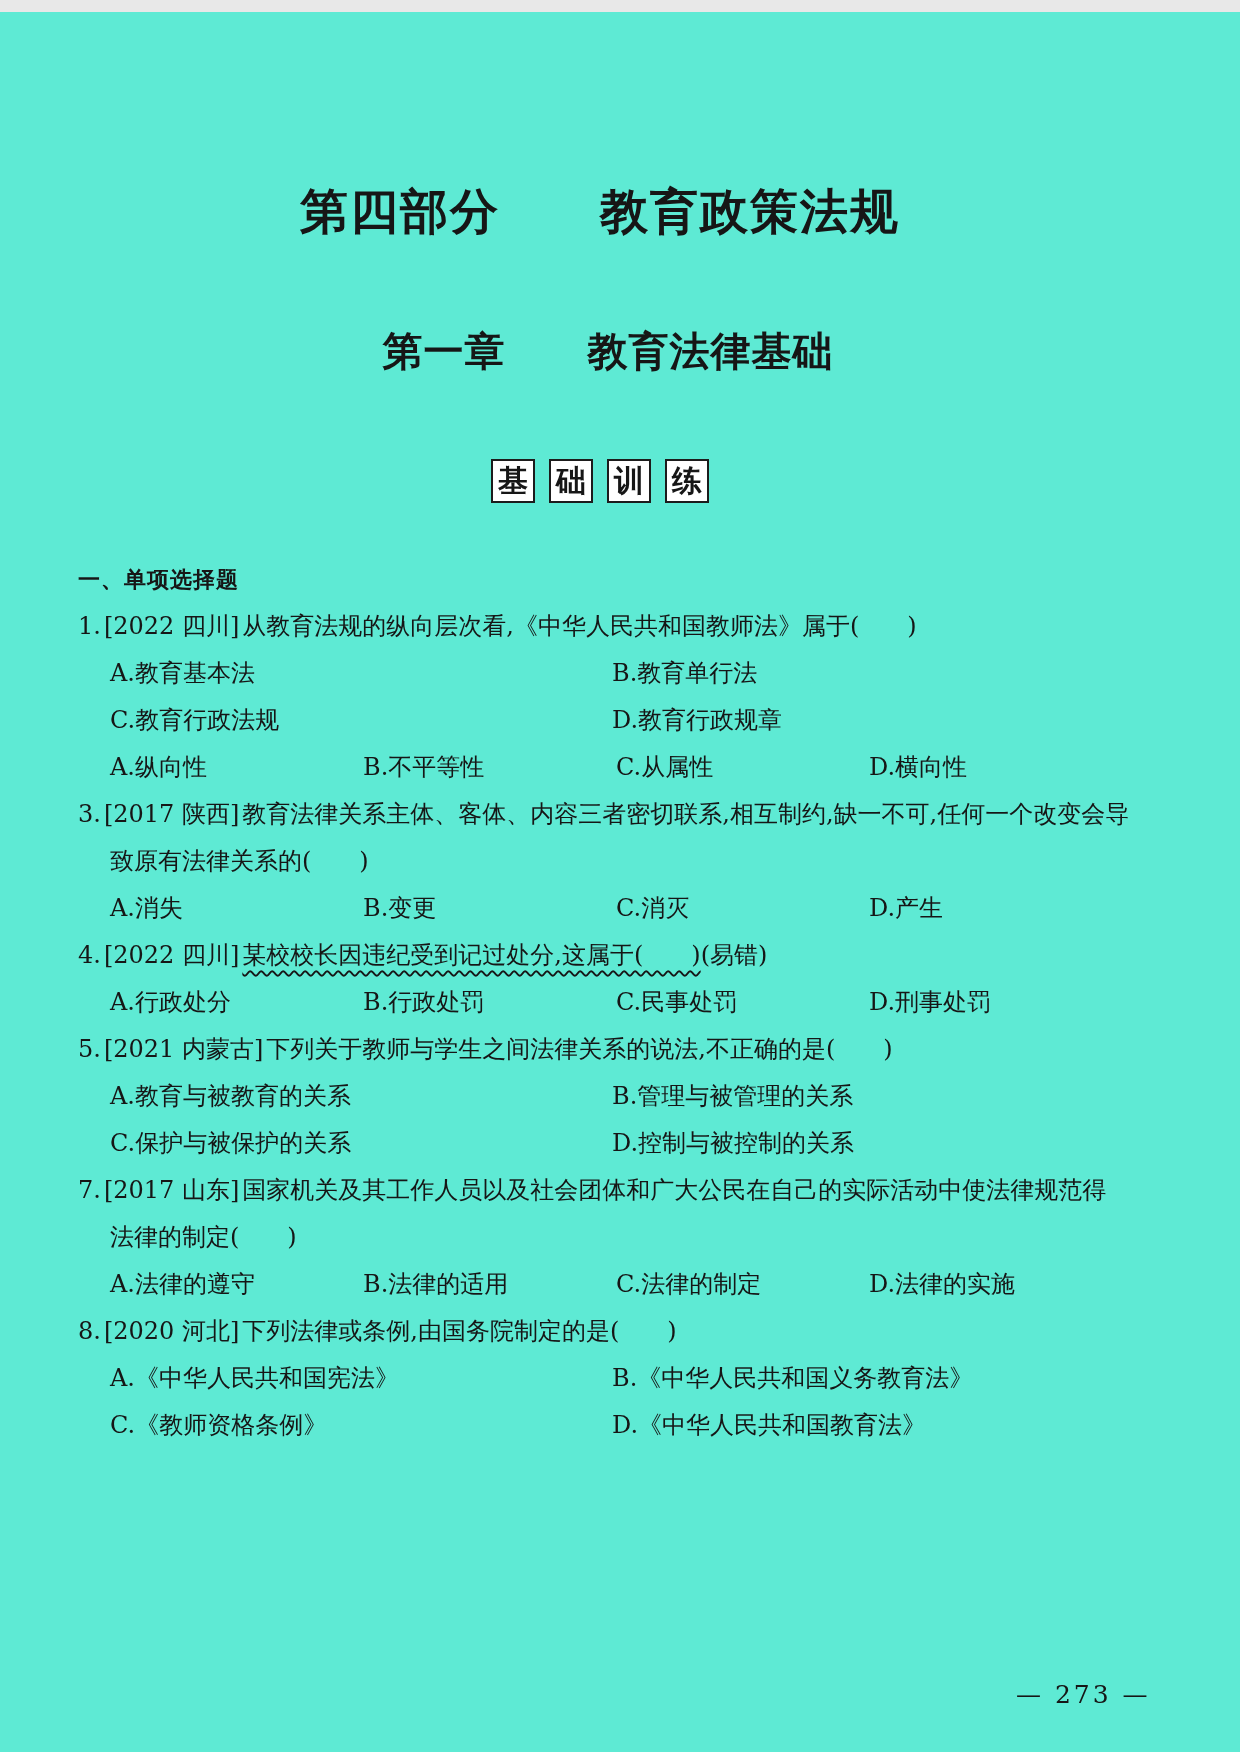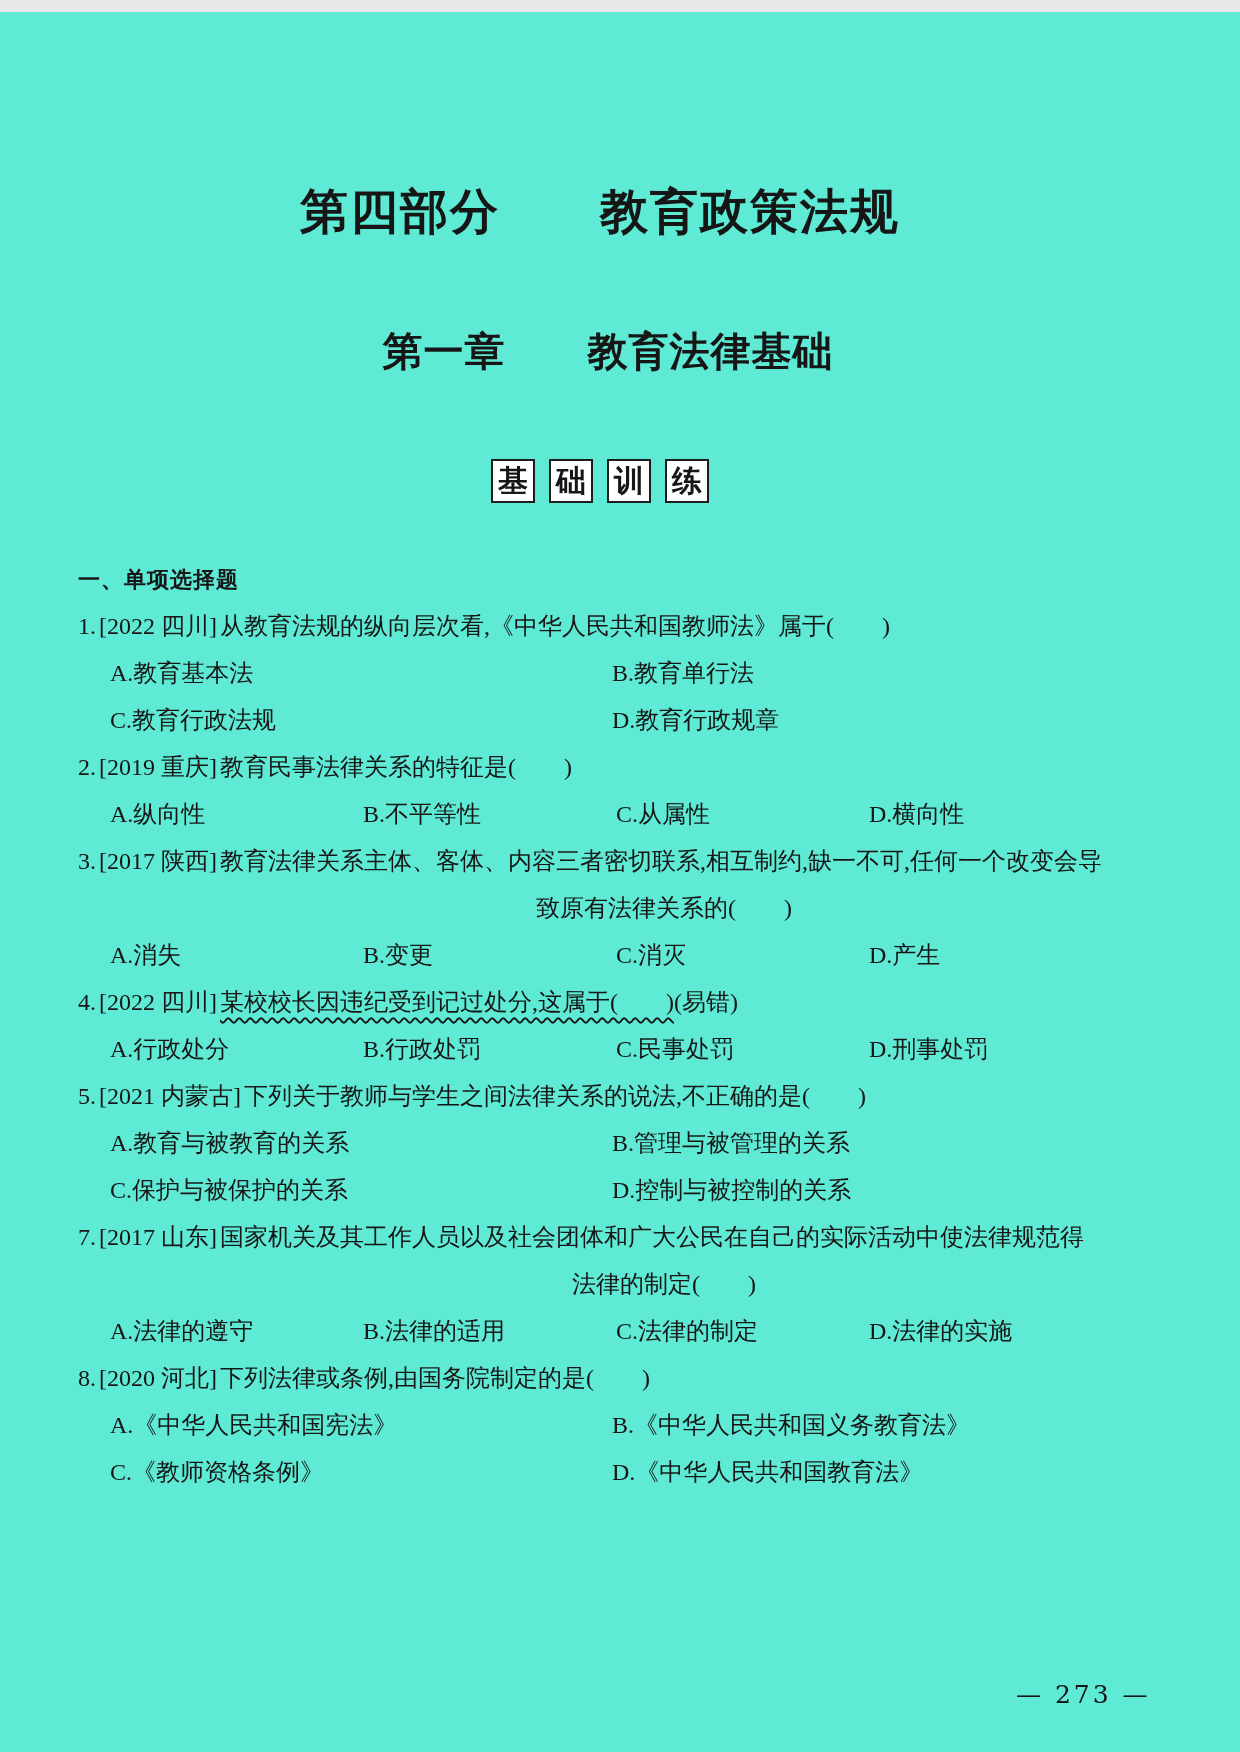--- a/index.html
+++ b/index.html
@@ -21,28 +21,28 @@
     display:flex;justify-content:center;gap:14px;
   }
   .badge-box{
     width:44px;height:44px;border:2px solid #1c1c1c;box-sizing:border-box;
     display:flex;align-items:center;justify-content:center;
     font-size:30px;font-weight:700;background:#fff;
   }
   .body{
     position:absolute;left:78px;top:544px;width:1140px;font-size:24px;
   }
-  .ln{height:47px;line-height:47px;white-space:nowrap;font-family:Liberation Serif, serif;}
+  .ln{height:47px;line-height:47px;white-space:nowrap;}
   .sec-heading{
     font-family:"DejaVu Sans","Liberation Sans",sans-serif;
     font-weight:700;font-size:22px;letter-spacing:1px;
   }
   .qnum{padding-right:3px;}
   .qtag{padding-right:3px;}
-  .cont{padding-left:32px;text-align:center;}
+  .cont{padding-left:32px;}
   .opts{padding-left:32px;}
   .opts .c4{display:inline-block;width:253px;}
   .opts .c2{display:inline-block;width:502px;}
   .wavy{
     text-decoration:underline;
     text-decoration-style:wavy;
     text-decoration-thickness:1.5px;
     text-underline-offset:7px;
   }
   .pageno{
@@ -75,23 +75,20 @@
       </div>
       <div class="ln opts">
         <span class="c2">A.教育基本法</span><span>B.教育单行法</span>
       </div>
       <div class="ln opts">
         <span class="c2">C.教育行政法规</span><span>D.教育行政规章</span>
       </div>
     </div>
 
     <div>
-      <div class="ln">
-        <span class="qnum">2.</span><span class="qtag">[2019 重庆]</span><span>教育民事法律关系的特征是(　　)</span>
-      </div>
       <div class="ln opts">
         <span class="c4">A.纵向性</span><span class="c4">B.不平等性</span><span class="c4">C.从属性</span><span>D.横向性</span>
       </div>
     </div>
 
     <div>
       <div class="ln">
         <span class="qnum">3.</span><span class="qtag">[2017 陕西]</span><span>教育法律关系主体、客体、内容三者密切联系,相互制约,缺一不可,任何一个改变会导</span>
       </div>
       <div class="ln cont">致原有法律关系的(　　)</div>

